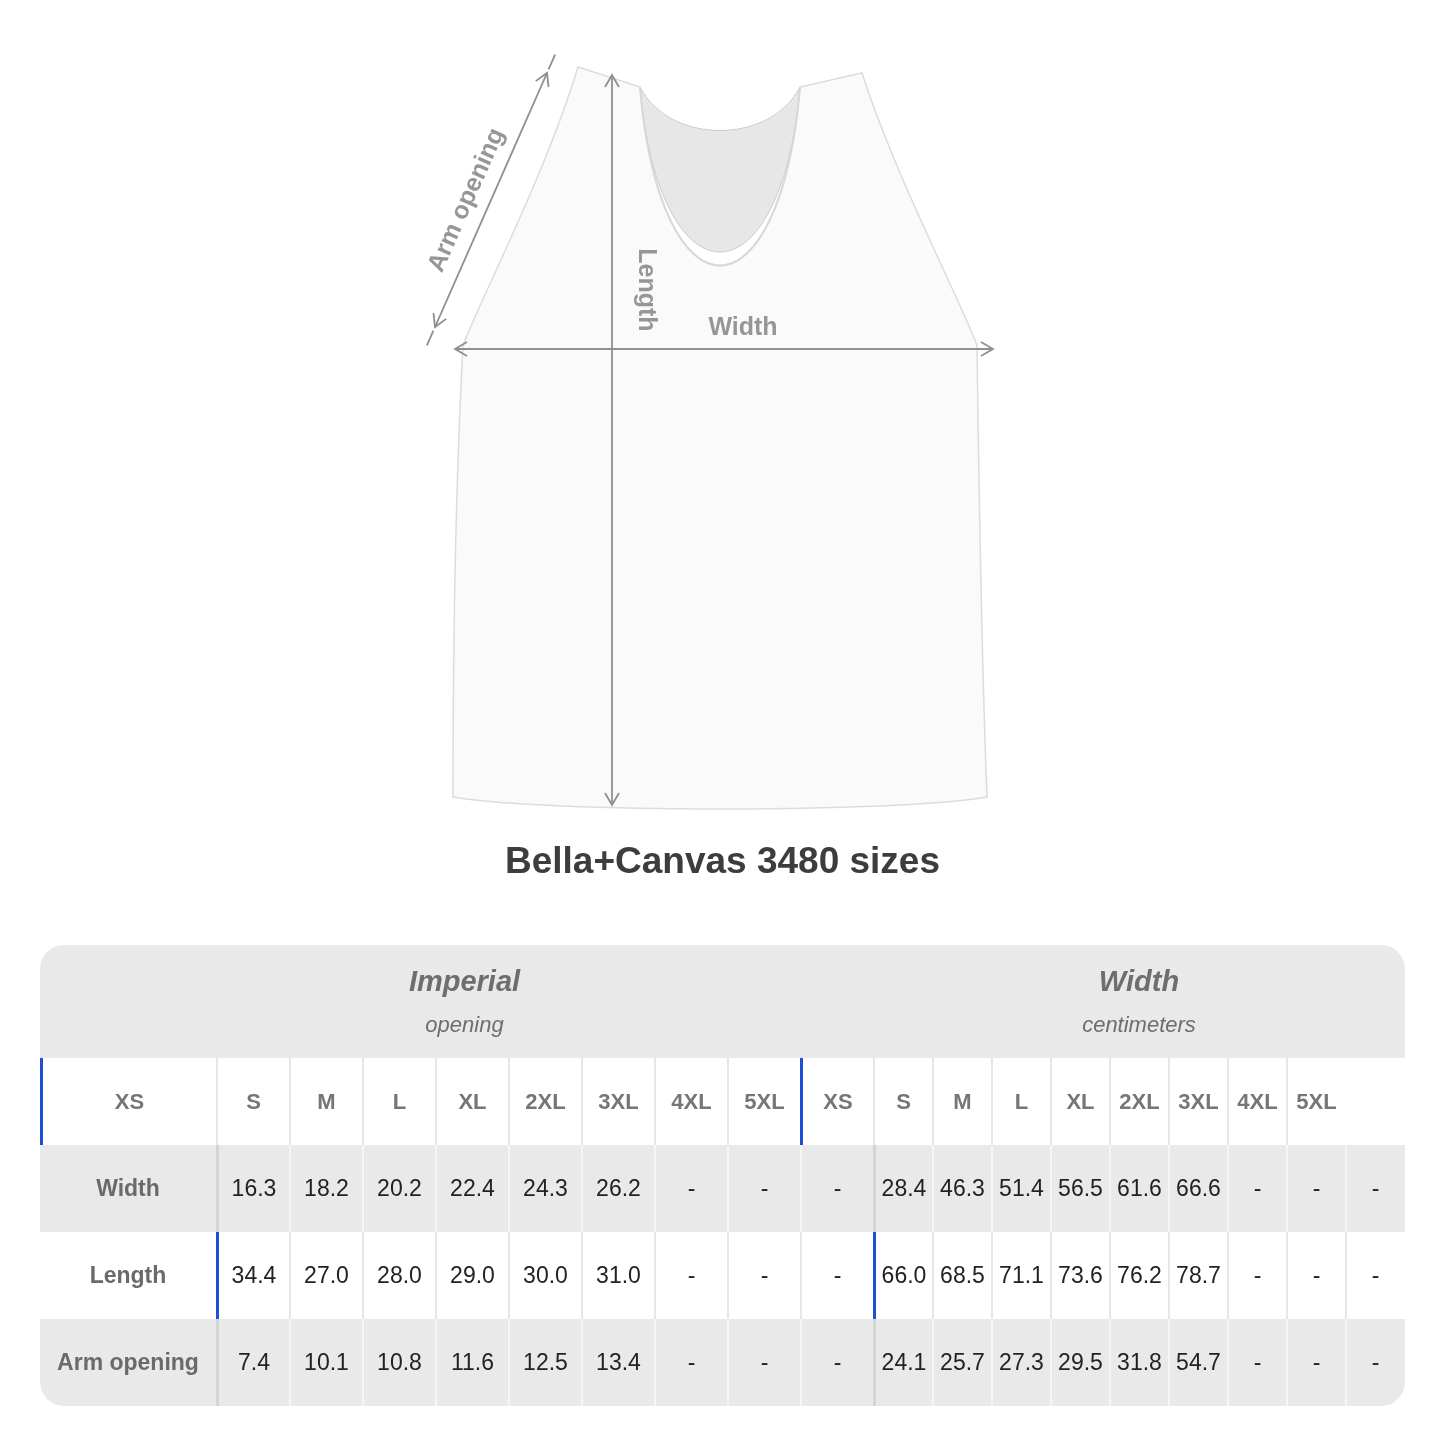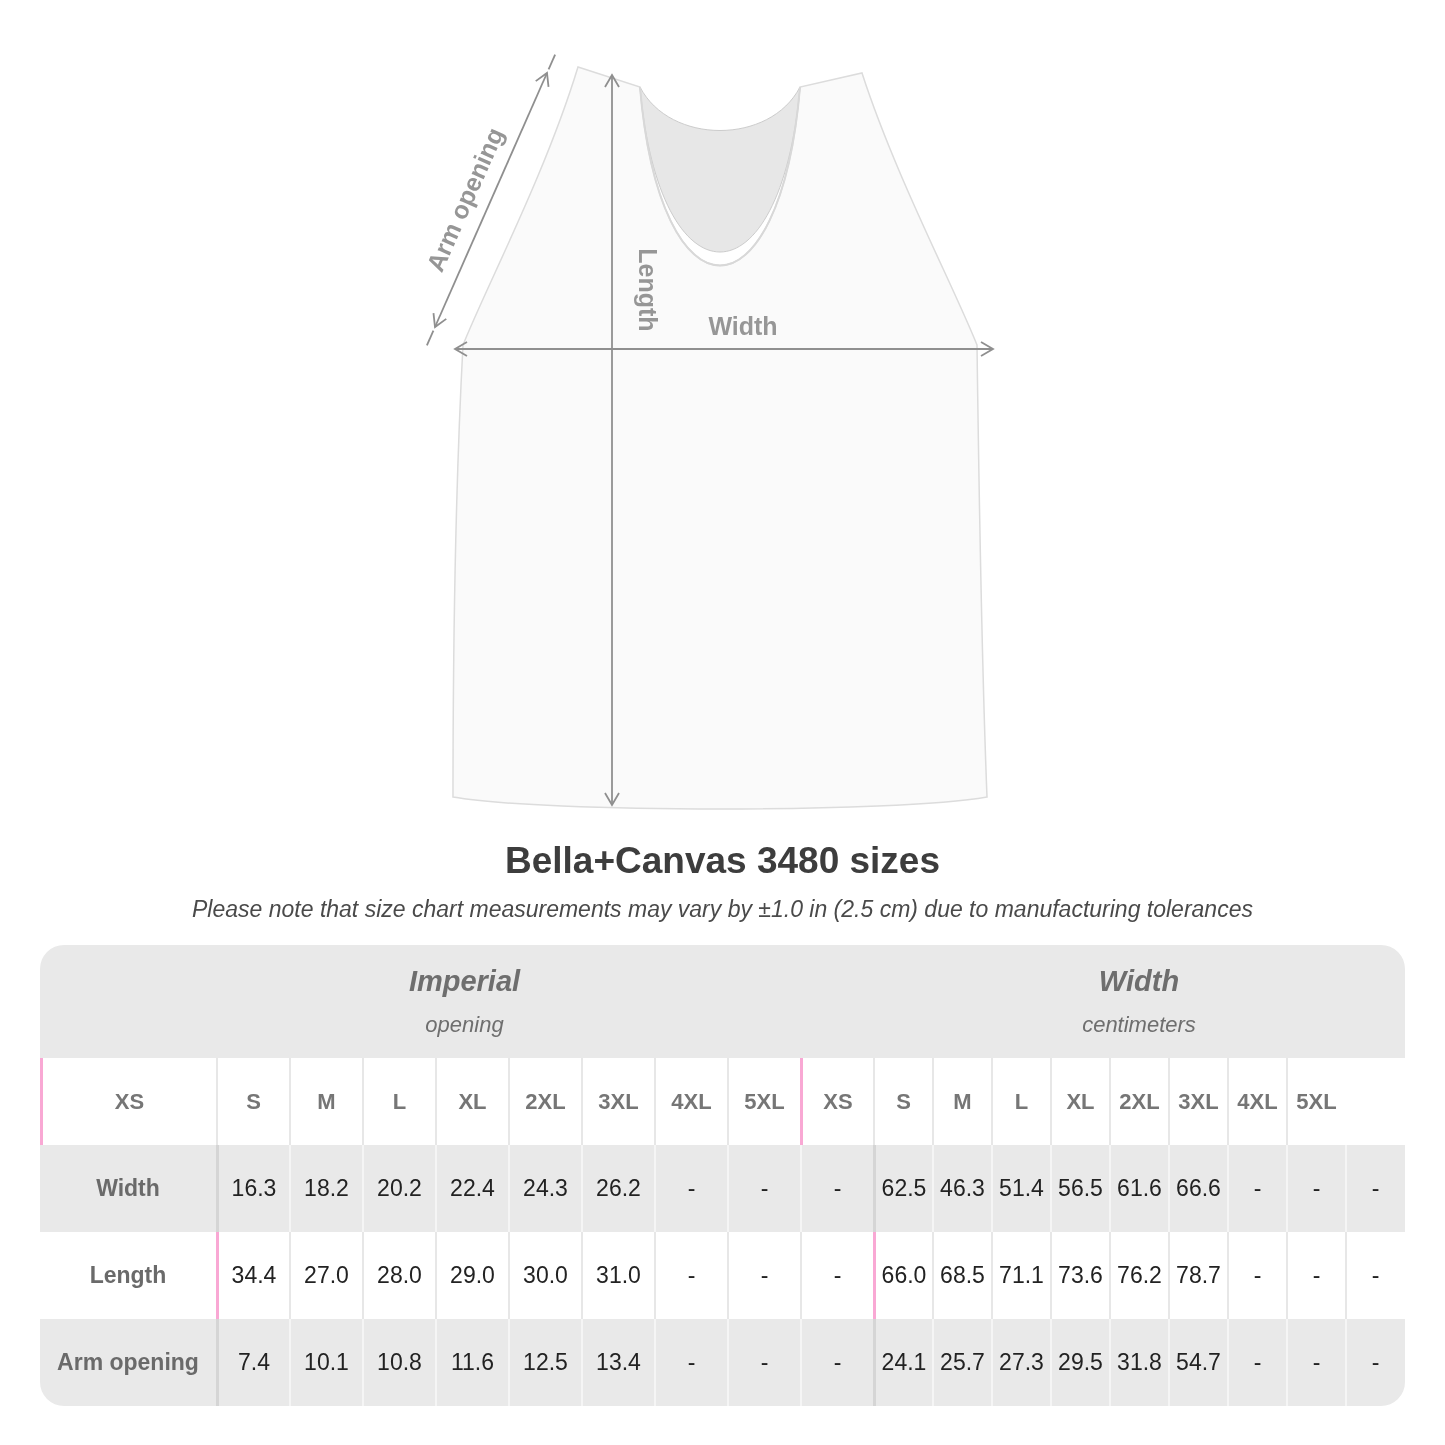--- a/index.html
+++ b/index.html
@@ -24,21 +24,21 @@
   .band-group.imp { width:833px;padding-left:16px; }
   .band-group.met { width:532px; }
   .band-title { font-size:29px; font-weight:bold; font-style:italic; color:#6e6e6e; }
   .band-sub   { font-size:22px; font-style:italic; color:#6e6e6e; }
 
   .trow { display:grid; grid-template-columns:176px repeat(9,73px) repeat(9,59px);
           height:87px; align-items:stretch; }
   .cell { display:flex; align-items:center; justify-content:center;
           font-size:23px; color:#222222; border-left:2px solid #e7e7e7; }
   .cell.lab { border-left:none; font-weight:bold; color:#6a6a6a; }
-  .cell.gs  { border-left:3px solid #f9a8d4; }
+  .cell.gs  { border-left:3px solid #1d4ed8; }
 
   .hrow .cell { font-weight:bold; color:#767676; font-size:22px; }
   .row-white { background:#ffffff; }
   .row-gray  { background:#e9e9e9; }
   .row-gray .cell { border-left-color:#f5f5f5; }
   .row-gray .cell.gs { border-left-color:#d5d5d5; }
   .row-last { border-radius:0 0 24px 24px; overflow:hidden; }
 </style>
 </head>
 <body>
@@ -74,21 +74,20 @@
         <path d="M556,297 L568,304 L556,311"></path>
       </g>
 
       <text x="48" y="158" transform="rotate(-66 48 158)" text-anchor="middle" font-size="25" font-weight="bold" fill="#969696">Arm opening</text>
       <text x="214" y="245" transform="rotate(90 214 245)" text-anchor="middle" font-size="25" font-weight="bold" fill="#969696">Length</text>
       <text x="318" y="290" text-anchor="middle" font-size="25" font-weight="bold" fill="#969696">Width</text>
     </svg>
   </div>
 
   <div class="title">Bella+Canvas 3480 sizes</div>
-  <div class="note">Please note that size chart measurements may vary by ±1.0 in (2.5 cm) due to manufacturing tolerances</div>
 
   <div class="size-table">
 
     <div class="band">
       <div class="band-group imp">
         <div class="band-title">Imperial</div>
         <div class="band-sub">opening</div>
       </div>
       <div class="band-group met">
         <div class="band-title">Width</div>
@@ -121,21 +120,21 @@
       <div class="cell lab">Width</div>
       <div class="cell gs">16.3</div>
       <div class="cell">18.2</div>
       <div class="cell">20.2</div>
       <div class="cell">22.4</div>
       <div class="cell">24.3</div>
       <div class="cell">26.2</div>
       <div class="cell">-</div>
       <div class="cell">-</div>
       <div class="cell">-</div>
-      <div class="cell gs">62.5</div>
+      <div class="cell gs">28.4</div>
       <div class="cell">46.3</div>
       <div class="cell">51.4</div>
       <div class="cell">56.5</div>
       <div class="cell">61.6</div>
       <div class="cell">66.6</div>
       <div class="cell">-</div>
       <div class="cell">-</div>
       <div class="cell">-</div>
     </div>
 

